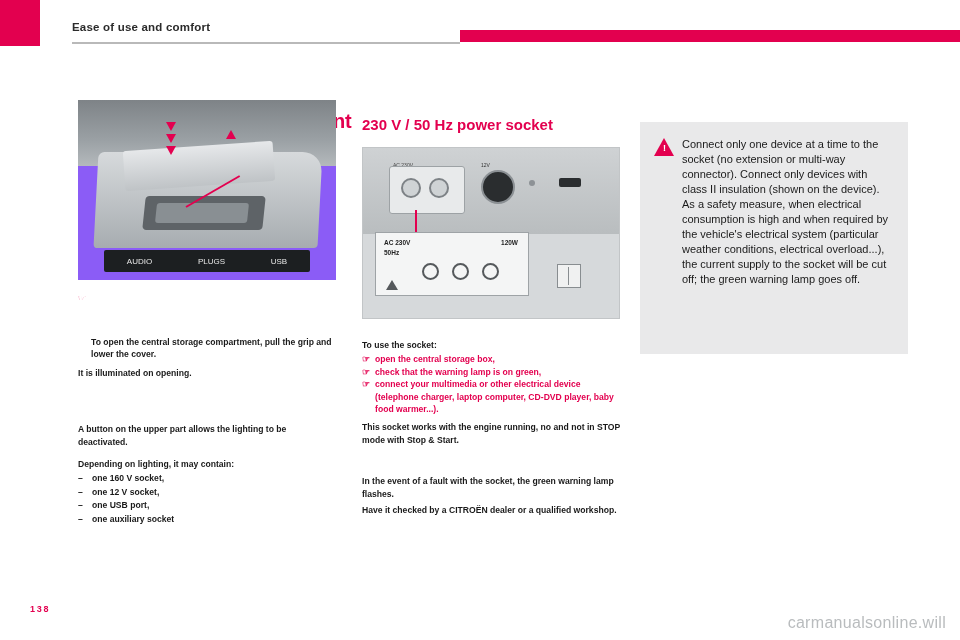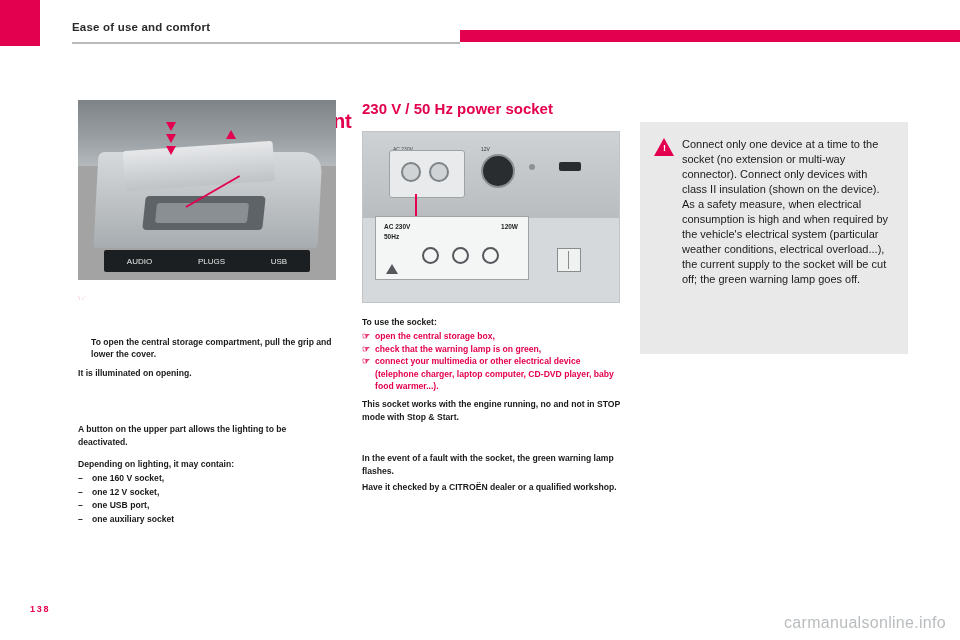--- a/index.html
+++ b/index.html
@@ -61,21 +61,21 @@
 
   
   .col1 {
     position: absolute;
     left: 78px; top: 100px;
     width: 258px;
   }
   .photo1 {
     position: relative;
     width: 258px; height: 180px;
-    background: #a3a3a3;
+    background: #8b5cf6;
     overflow: hidden;
   }
   .photo1 .dash-dark {
     position: absolute; left: 0; top: 0;
     width: 258px; height: 66px;
     background: linear-gradient(180deg,#7e8387 0%, #9aa0a4 60%, #b4b9bc 100%);
   }
   .photo1 .console {
     position: absolute; left: 18px; top: 52px;
     width: 224px; height: 96px;
@@ -157,21 +157,21 @@
     line-height: 13.5px;
   }
   .dash-mark {
     width: 14px;
     color: #1a1a1a;
   }
 
   
   .col2 {
     position: absolute;
-    left: 362px; top: 100px;
+    left: 362px; top: 116px;
     width: 258px;
   }
   .col2-title {
     font-size: 15px;
     font-weight: bold;
     color: #E3004F;
     margin-bottom: 14px;
   }
   .photo2 {
     position: relative;
@@ -416,21 +416,21 @@
       <div class="lt2">50Hz</div>
       <div class="lw">120W</div>
       <div class="lh lh1"></div>
       <div class="lh lh2"></div>
       <div class="lh lh3"></div>
       <div class="warn-tri"></div>
     </div>
     <div class="book"></div>
   </div>
 
-  <div class="body-text" style="margin-top:13px">To use the socket:</div>
+  <div class="body-text" style="margin-top:20px">To use the socket:</div>
 
   <div class="body-text" style="margin-top:2px">
     <div class="bullet-row">
       <span class="hand-icon">☞</span>
       <span class="bullet-txt red-text">open the central storage box,</span>
     </div>
     <div class="bullet-row">
       <span class="hand-icon">☞</span>
       <span class="bullet-txt red-text">check that the warning lamp is on green,</span>
     </div>
@@ -447,13 +447,13 @@
 
 <div class="warnbox">
   <div class="warn-icon">
     <div class="tri"></div>
     <div class="bang">!</div>
   </div>
   <div class="warn-text">Connect only one device at a time to the socket (no extension or multi-way connector). Connect only devices with class II insulation (shown on the device). As a safety measure, when electrical consumption is high and when required by the vehicle's electrical system (particular weather conditions, electrical overload...), the current supply to the socket will be cut off; the green warning lamp goes off.</div>
 </div>
 
 <div class="page-num">1 3 8</div>
-<div class="watermark">carmanualsonline.info</div>
+<div class="watermark">carmanualsonline.will</div>
 
 </body></html>

